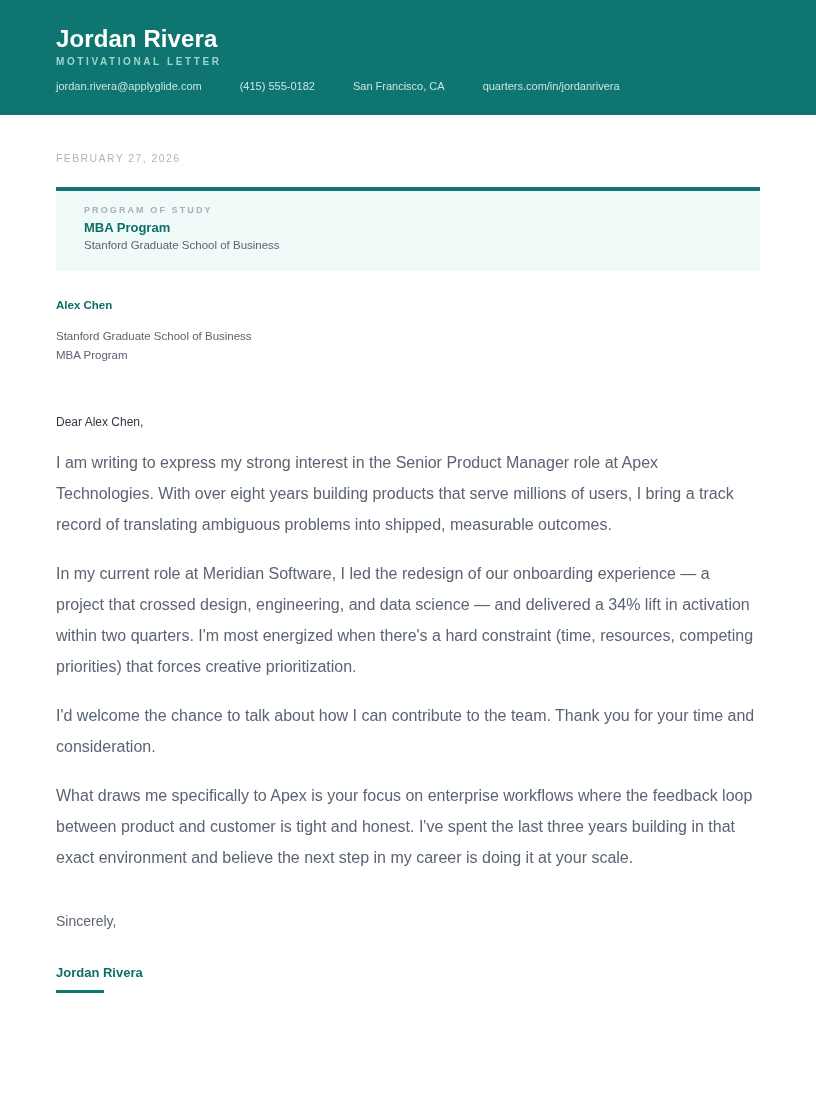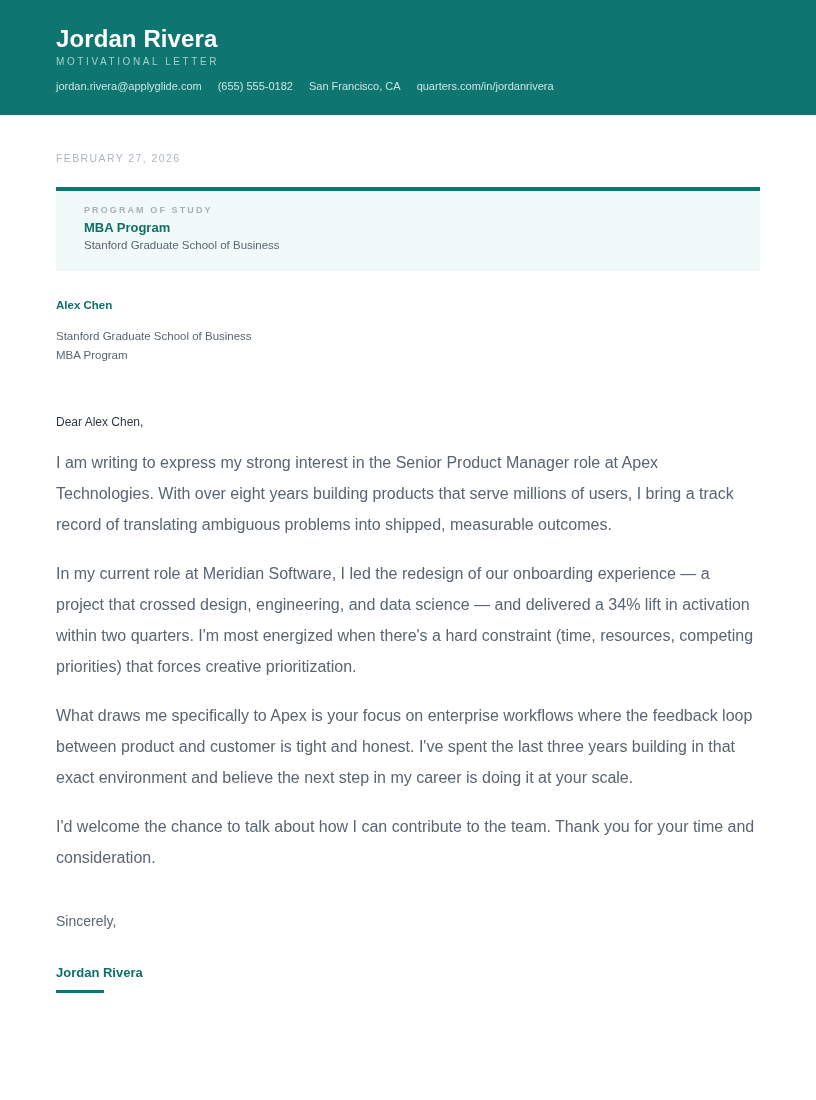--- a/index.html
+++ b/index.html
@@ -26,29 +26,29 @@
     color: #ffffff;
     font-size: 24px;
     font-weight: bold;
     line-height: 1.1;
     margin: 0 0 4px 0;
     letter-spacing: 0.1px;
   }
   .header-subtitle {
     color: #9ED3CE;
     font-size: 10px;
-    font-weight: normal;
+    font-weight: bold;
     letter-spacing: 2.6px;
     margin: 0 0 13px 0;
     text-transform: uppercase;
   }
   .contact-row {
     display: flex;
     align-items: center;
-    gap: 16px;
+    gap: 38px;
   }
   .contact-item {
     color: #C8E6E3;
     font-size: 11px;
     line-height: 1.2;
     white-space: nowrap;
   }
 
   
   .doc {
@@ -140,21 +140,21 @@
   }
 </style>
 </head>
 <body>
 
 <div class="header">
   <div class="header-name">Jordan Rivera</div>
   <div class="header-subtitle">MOTIVATIONAL LETTER</div>
   <div class="contact-row">
     <span class="contact-item">jordan.rivera@applyglide.com</span>
-    <span class="contact-item">(655) 555-0182</span>
+    <span class="contact-item">(415) 555-0182</span>
     <span class="contact-item">San Francisco, CA</span>
     <span class="contact-item">quarters.com/in/jordanrivera</span>
   </div>
 </div>
 
 <div class="doc">
 
   <div class="date-line">FEBRUARY 27, 2026</div>
 
   <div class="program-card">
@@ -166,22 +166,22 @@
   <div class="recipient">
     <div class="recipient-name">Alex Chen</div>
     <div class="recipient-line">Stanford Graduate School of Business</div>
     <div class="recipient-line">MBA Program</div>
   </div>
 
   <div class="salutation">Dear Alex Chen,</div>
 
   <p class="body-paragraph">I am writing to express my strong interest in the Senior Product Manager role at Apex Technologies. With over eight years building products that serve millions of users, I bring a track record of translating ambiguous problems into shipped, measurable outcomes.</p>
   <p class="body-paragraph">In my current role at Meridian Software, I led the redesign of our onboarding experience — a project that crossed design, engineering, and data science — and delivered a 34% lift in activation within two quarters. I'm most energized when there's a hard constraint (time, resources, competing priorities) that forces creative prioritization.</p>
+  <p class="body-paragraph">I'd welcome the chance to talk about how I can contribute to the team. Thank you for your time and consideration.</p>
   <p class="body-paragraph">What draws me specifically to Apex is your focus on enterprise workflows where the feedback loop between product and customer is tight and honest. I've spent the last three years building in that exact environment and believe the next step in my career is doing it at your scale.</p>
-  <p class="body-paragraph">I'd welcome the chance to talk about how I can contribute to the team. Thank you for your time and consideration.</p>
 
   <div class="closing">Sincerely,</div>
 
   <div class="signature-block">
     <div class="signature-name">Jordan Rivera</div>
     <div class="signature-rule"></div>
   </div>
 
 </div>
 

